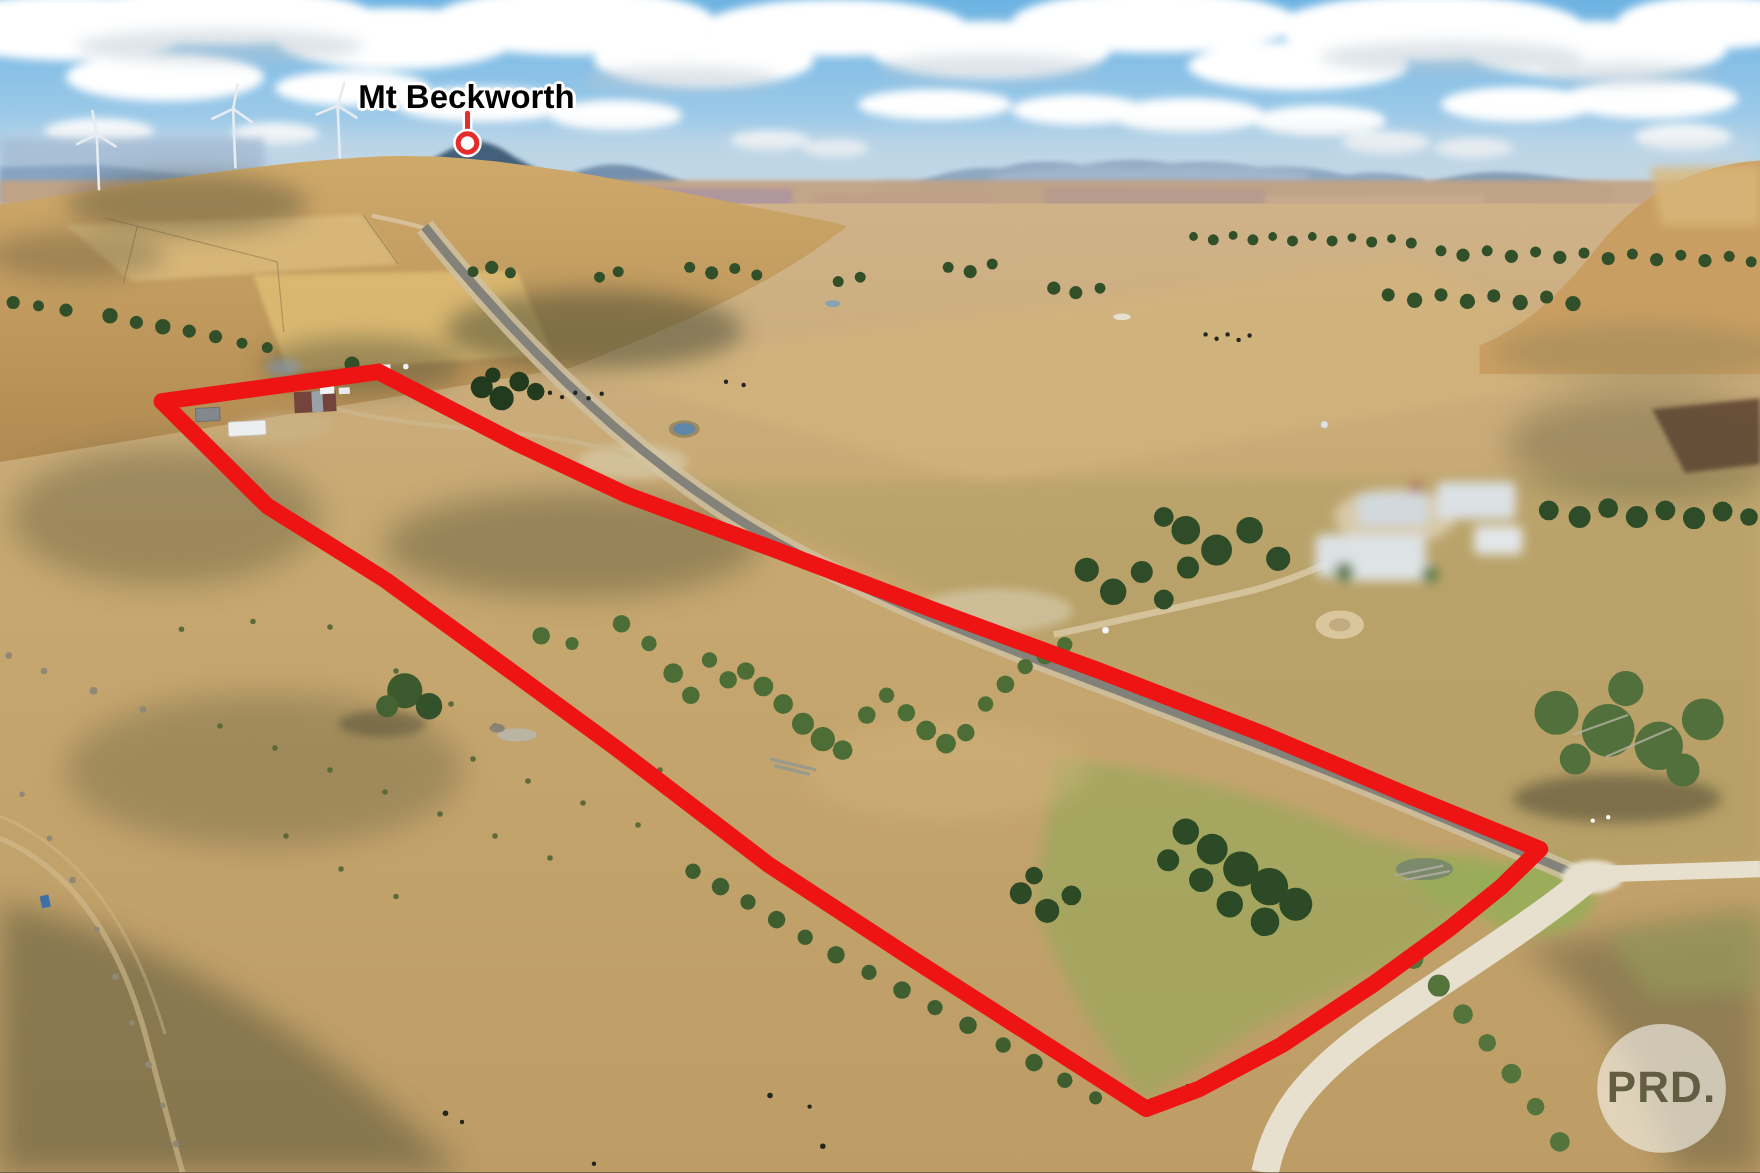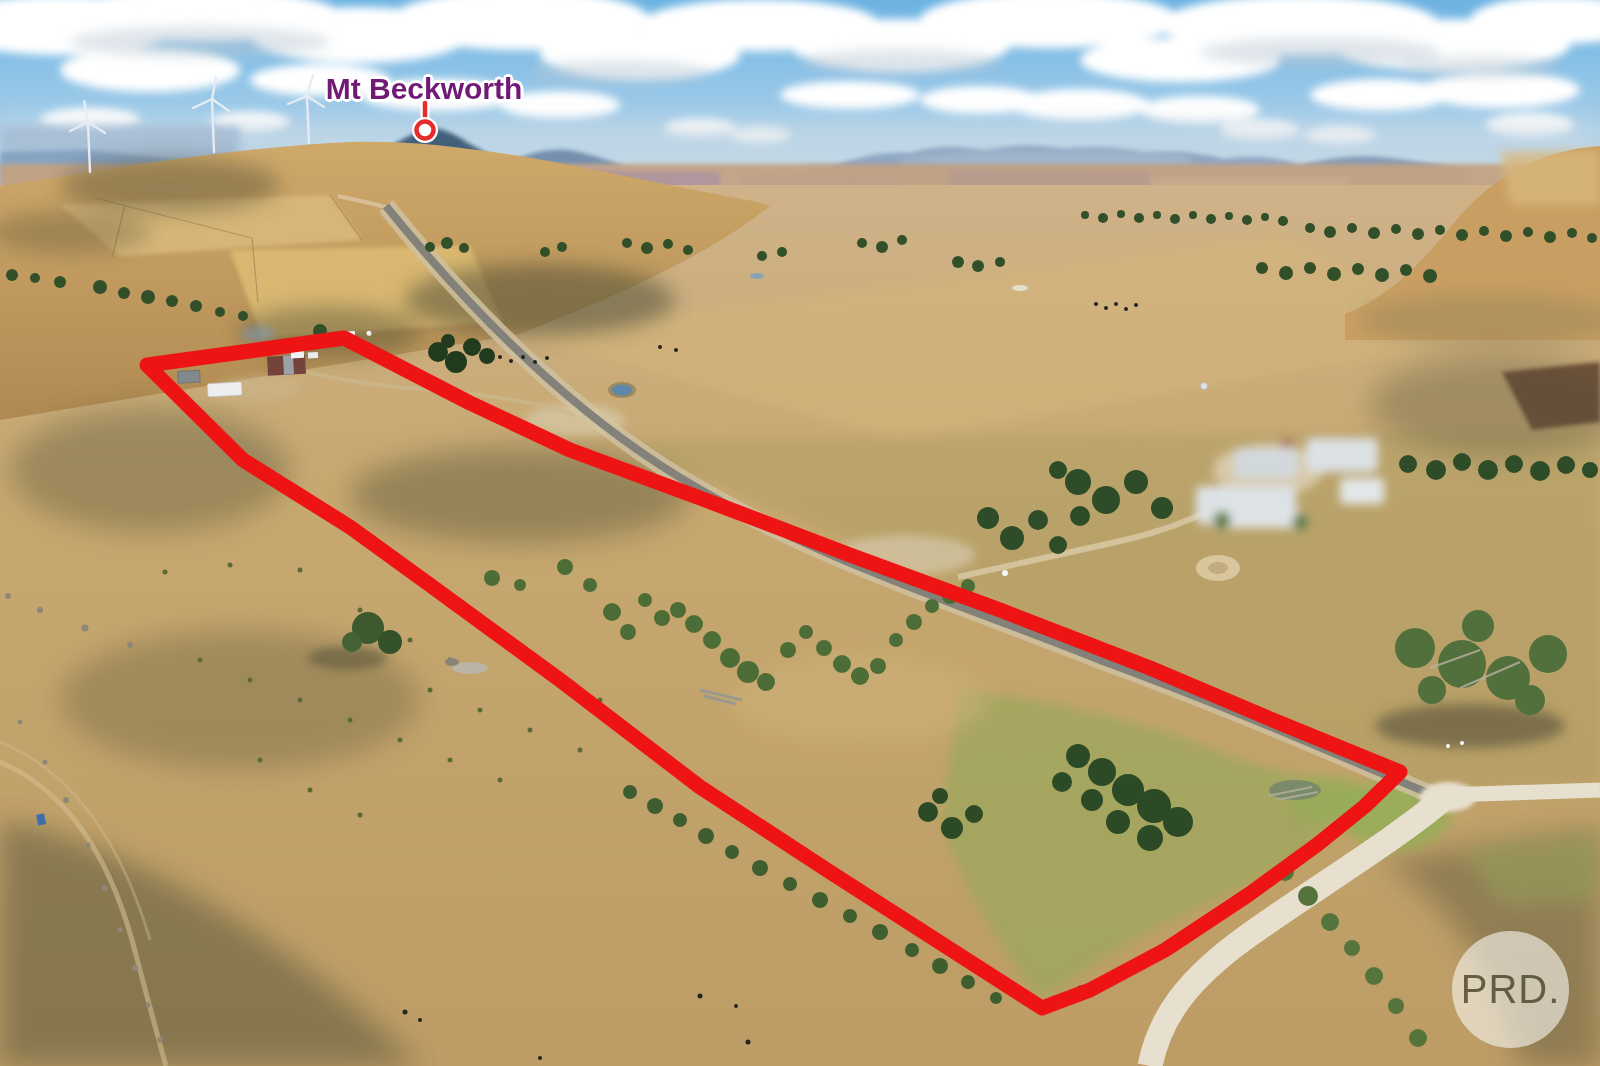--- a/index.html
+++ b/index.html
@@ -1,27 +1,27 @@
 <!DOCTYPE html>
 <html><head>
 <meta charset="utf-8">
 <style>
   html,body{margin:0;padding:0;background:#222}
   .scene{position:relative;width:1600px;height:1066px;overflow:hidden;
          font-family:"Liberation Sans",sans-serif;background:#c9a873}
   .scene>svg{position:absolute;left:0;top:0}
-  .overlay-label{position:absolute;font-weight:700;color:#701a75;white-space:nowrap;
+  .overlay-label{position:absolute;font-weight:700;color:#000000;white-space:nowrap;
     text-shadow:-2px -2px 0 #fff,2px -2px 0 #fff,-2px 2px 0 #fff,2px 2px 0 #fff,
                 -3px 0 0 #fff,3px 0 0 #fff,0 -3px 0 #fff,0 3px 0 #fff;}
   #mt-label{left:424px;top:72px;transform:translateX(-50%);font-size:30px}
   #approx-label{left:28px;top:1006px;font-size:28px}
   #pin{position:absolute;left:411px;top:99px}
   #prd-badge{position:absolute;left:1452px;top:931px;width:117px;height:117px;border-radius:50%;
     background:rgba(249,248,243,.60);display:flex;align-items:center;justify-content:center}
-  #prd-text{font-size:40px;font-weight:400;color:rgba(88,84,56,.92);letter-spacing:1px}
+  #prd-text{font-size:40px;font-weight:700;color:rgba(88,84,56,.92);letter-spacing:1px}
 </style>
 </head>
 <body>
 
 <div class="scene">
 <svg width="1600" height="1066" viewBox="0 0 1600 1066">
 <defs>
   <linearGradient id="sky" x1="0" y1="0" x2="0" y2="1">
     <stop offset="0" stop-color="#6db3e2"></stop>
           <stop offset=".55" stop-color="#a8cfea"></stop>

